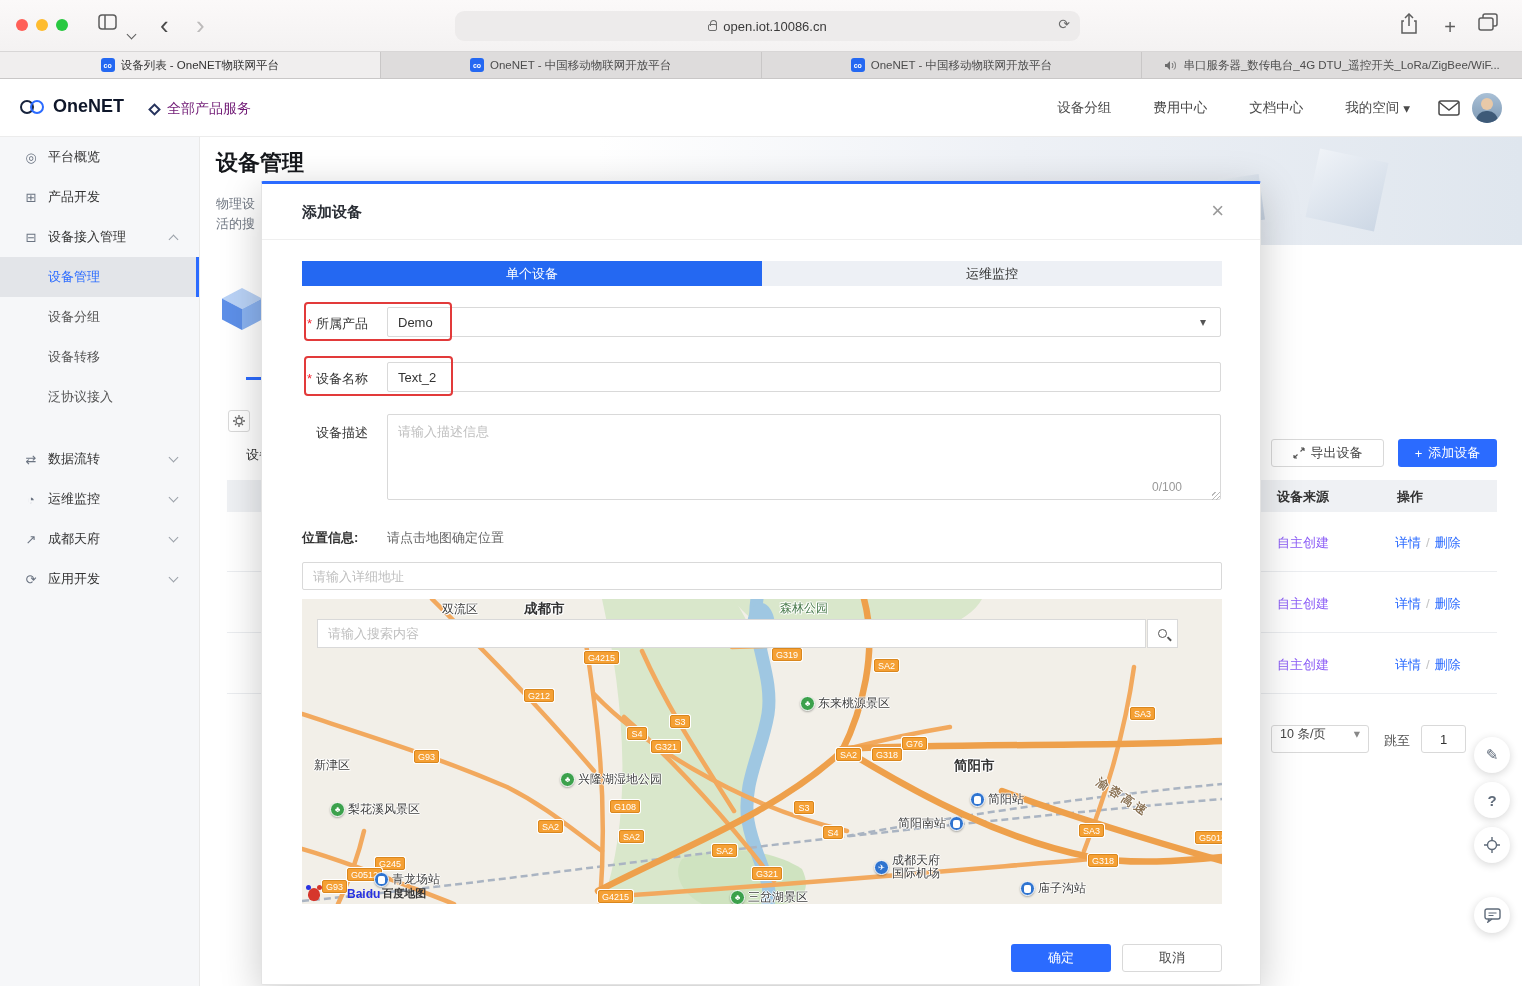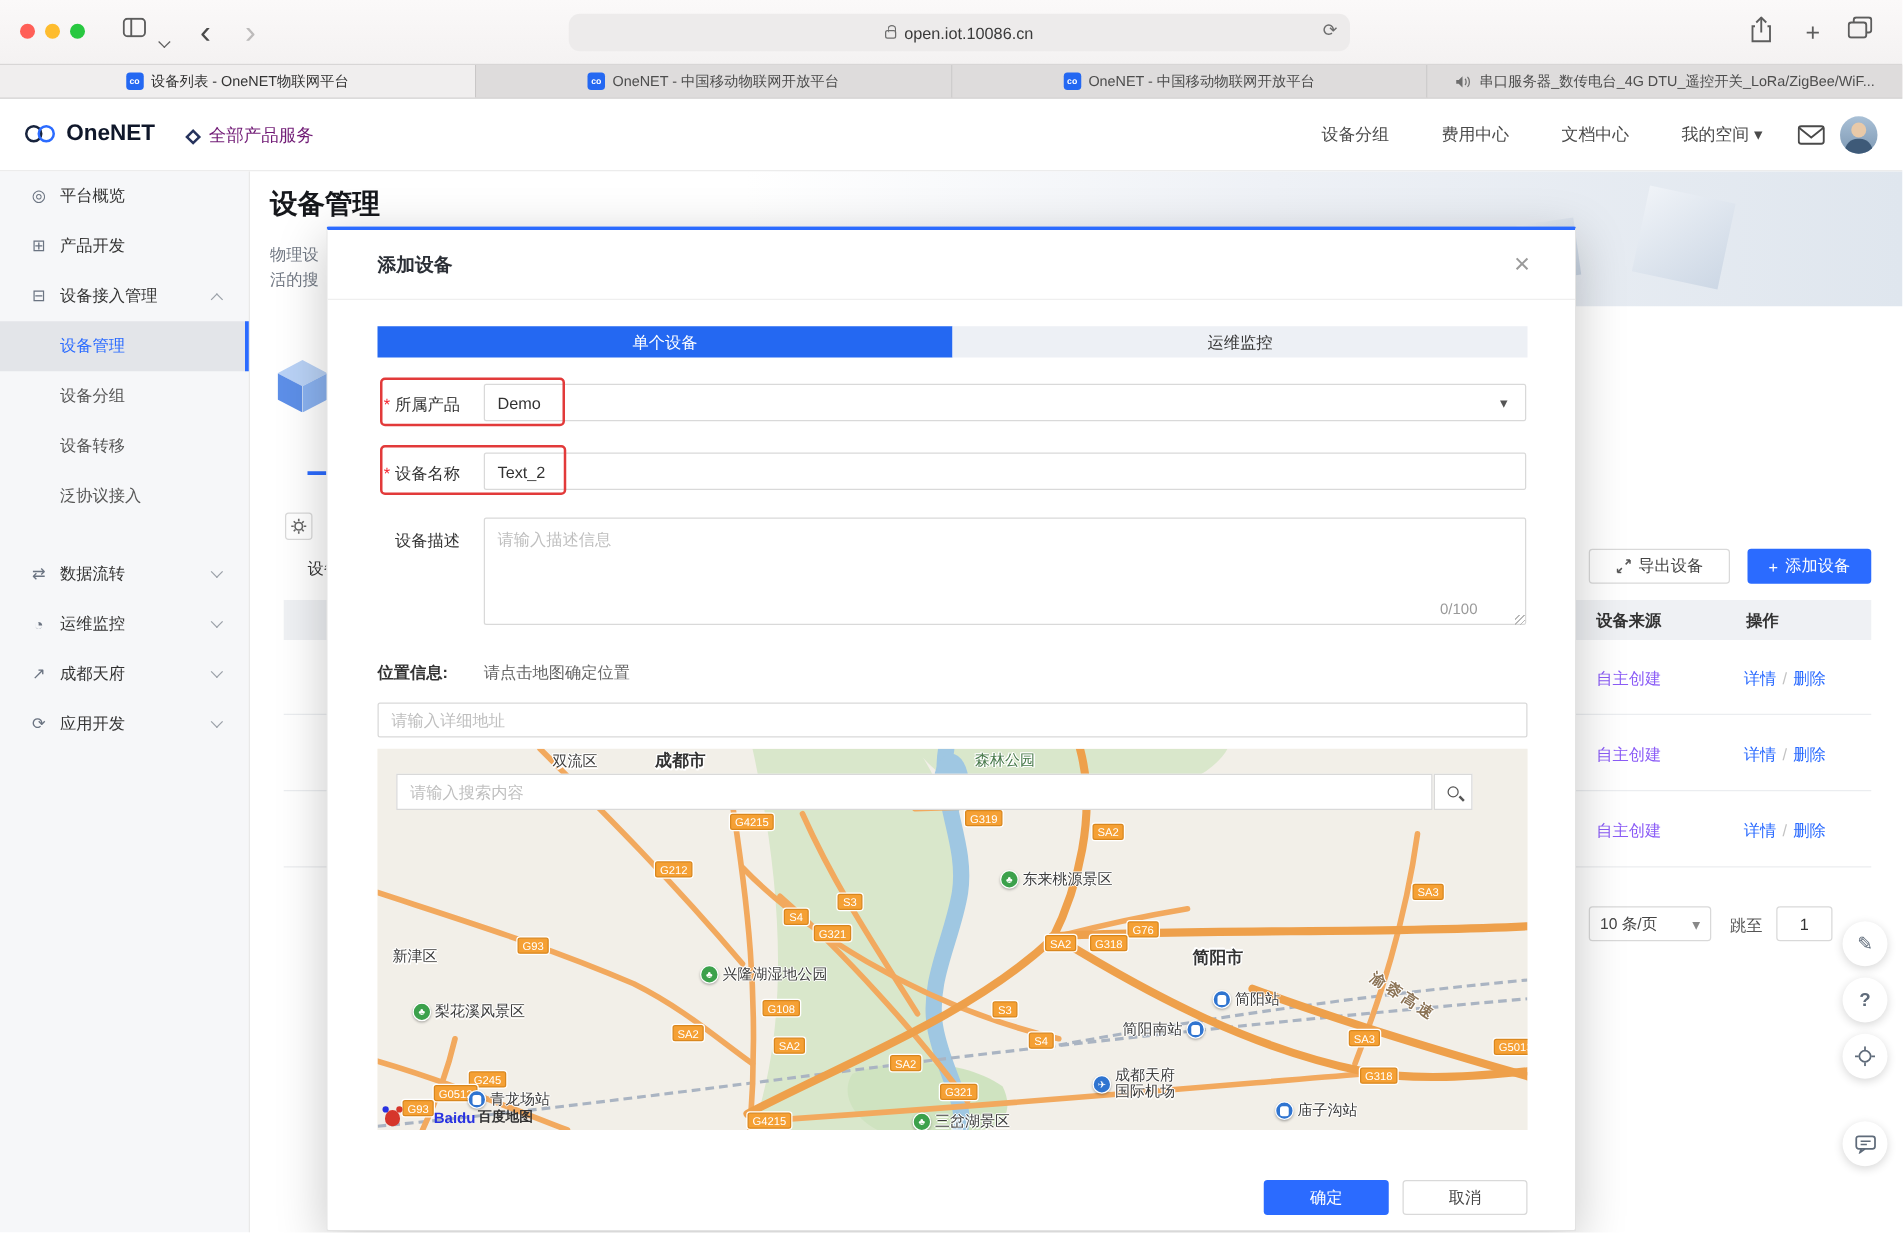--- a/index.html
+++ b/index.html
@@ -76,21 +76,21 @@
 
   .tbl-toolbar-btn { position:absolute; height:28px; border-radius:3px; display:flex; align-items:center; justify-content:center; gap:6px; font-size:13px; }
   .btn-export { left:1071px; top:302px; width:113px; border:1px solid #d9d9d9; color:#444; background:#fff; }
   .btn-add { left:1198px; top:302px; width:99px; background:#2b6bff; color:#fff; border:none; }
   .tbl-head { position:absolute; left:27px; top:343px; width:1270px; height:32px; background:#eff1f4; }
   .tbl-head span { position:absolute; top:8px; font-size:13px; color:#333; font-weight:bold; }
   .tbl-row { position:absolute; left:27px; width:1270px; height:60px; background:#fff; border-bottom:1px solid #ebedf0; }
   .tbl-row .src { position:absolute; left:1050px; top:22px; font-size:13px; color:#8b5cf6; }
   .tbl-row .ops { position:absolute; left:1168px; top:22px; font-size:13px; }
   .link { color:#2b6bff; } .sep { color:#c3c3c3; margin:0 5px; }
-  .pager-select { position:absolute; left:1071px; top:588px; width:98px; height:28px; border:1px solid #d9d9d9; border-radius:3px; background:#fff; font-size:12.5px; color:#444; display:flex; align-items:center; justify-content:space-between; padding:0 8px; }
+  .pager-select { position:absolute; left:1071px; top:588px; width:98px; height:28px; border:1px solid #d9d9d9; border-radius:3px; background:#fff; font-size:12.5px; color:#444; display:flex; justify-content:space-between; padding:0 8px; }
   .jump-label { position:absolute; left:1184px; top:595px; font-size:13px; color:#555; }
   .jump-input { position:absolute; left:1221px; top:588px; width:45px; height:28px; border:1px solid #d9d9d9; border-radius:3px; text-align:center; font-size:13px; color:#333; }
 
   .float-btn { position:absolute; left:1274px; width:36px; height:36px; border-radius:50%; background:#fff; box-shadow:0 2px 8px rgba(0,0,0,.16); display:flex; align-items:center; justify-content:center; color:#5f6b7a; font-size:15px; z-index:30; }
 
   
   .modal { position:absolute; left:261px; top:181px; width:1000px; height:804px; background:#fff; border:1px solid #e3e3e3; border-top:3px solid #2b6bff; box-shadow:0 10px 40px rgba(0,0,0,.22); z-index:40; border-radius:2px; }
   .m-head { position:relative; height:56px; border-bottom:1px solid #efefef; }
   .m-title { position:absolute; left:40px; top:19px; font-size:15px; font-weight:bold; color:#2b2f36; }
   .m-close { position:absolute; right:36px; top:14px; font-size:22px; color:#9a9a9a; cursor:pointer; }

